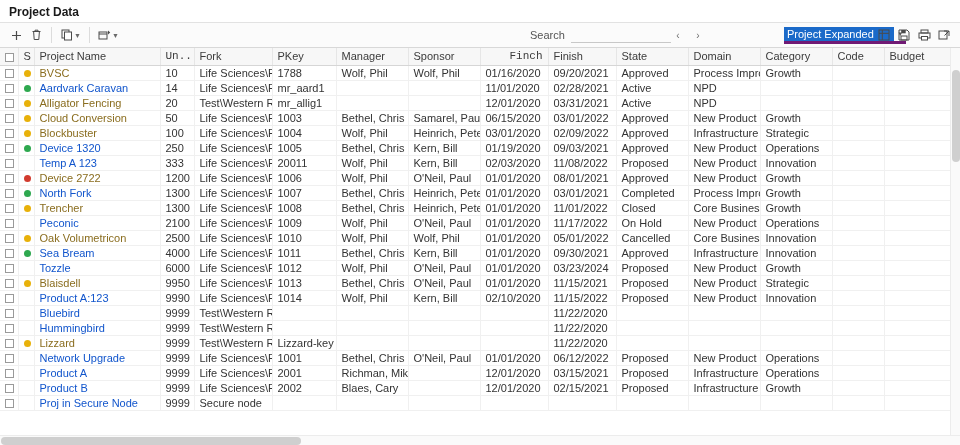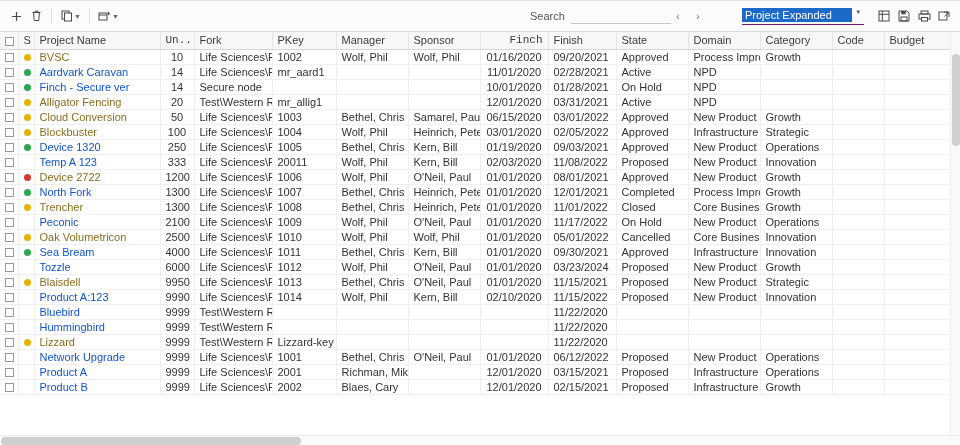--- a/index.html
+++ b/index.html
@@ -21,21 +21,21 @@
     align-items: center;
     padding: 2px 0 0 9px;
     font-size: 12px;
     font-weight: bold;
     color: #1a1a1a;
     background: #ffffff;
   }
 
   
   .toolbar {
-    height: 32px;
+    height: 26px;
     display: flex;
     align-items: center;
     border-top: 1px solid #e2e2e2;
     border-bottom: 1px solid #d8d8d8;
     background: #fbfbfb;
     padding: 0 6px;
     position: relative;
   }
   .tb-group { display: flex; align-items: center; }
   .tb-btn {
@@ -74,26 +74,26 @@
   }
   .nav-btn {
     width: 20px; height: 18px;
     display: flex; align-items: center; justify-content: center;
     color: #6f6f6f;
     font-size: 10px;
   }
 
   .combo {
     position: absolute;
-    left: 742px;
+    left: 784px;
     width: 122px;
     height: 17px;
     display: flex;
-    align-items: flex-start;
-    border-bottom: 1px solid #701a75;
+    align-items: center;
+    border-bottom: 3px solid #701a75;
     font-size: 11px;
   }
   .combo-value {
     flex: 1;
     background: #1b6ac9;
     color: #ffffff;
     padding: 1px 3px;
     white-space: nowrap;
     overflow: hidden;
   }
@@ -129,21 +129,21 @@
   table.grid th.num { text-align: right; font-family: Liberation Mono, monospace; }
   table.grid td {
     border-right: 1px solid #f0f0f0;
     border-bottom: 1px solid #f0f0f0;
     padding: 1px 5px;
     height: 14px;
     white-space: nowrap;
     overflow: hidden;
     color: #333;
   }
-  table.grid td.num { text-align: center; }
+  table.grid td.num { text-align: left; }
   tr.row { height: 14px; }
 
   .cb {
     width: 9px; height: 9px;
     border: 1px solid #9a9a9a;
     background: #fff;
     display: inline-block;
     vertical-align: middle;
   }
   .dot {
@@ -200,20 +200,23 @@
     width: 300px; height: 8px;
     background: #cfcfcf;
     border-radius: 4px;
   }
 </style>
 </head>
 <body>
 
 <div class="app">
 
+  <div class="titlebar">
+    <span>Project Data</span>
+  </div>
 
   <div class="toolbar">
     <div class="tb-group">
       <div class="tb-btn">
         <svg width="11" height="11" viewBox="0 0 11 11">
             <path d="M5.5 1v9M1 5.5h9" stroke="#4a4a4a" stroke-width="1.2" fill="none"></path>
           </svg>
       </div>
       <div class="tb-btn">
         <svg width="11" height="12" viewBox="0 0 11 12">
@@ -323,21 +326,21 @@
           <th>Budget</th>
         </tr>
       </thead>
       <tbody id="grid-body">
           <tr class="row">
             <td><span class="cb"></span></td>
             <td><span class="dot" style="background: rgb(232, 177, 10);"></span></td>
             <td><span class="link alt">BVSC</span></td>
             <td class="num">10</td>
             <td>Life Sciences\Produ...</td>
-            <td>1002</td>
+            <td>1788</td>
             <td>Wolf, Phil</td>
             <td>Wolf, Phil</td>
             <td class="num">01/16/2020</td>
             <td>09/20/2021</td>
             <td>Approved</td>
             <td>Process Improve...</td>
             <td>Growth</td>
             <td></td>
             <td></td>
           </tr>
@@ -346,37 +349,20 @@
             <td><span class="dot" style="background: rgb(46, 168, 79);"></span></td>
             <td><span class="link">Aardvark Caravan</span></td>
             <td class="num">14</td>
             <td>Life Sciences\Portf...</td>
             <td>mr_aard1</td>
             <td></td>
             <td></td>
             <td class="num">11/01/2020</td>
             <td>02/28/2021</td>
             <td>Active</td>
-            <td>NPD</td>
-            <td></td>
-            <td></td>
-            <td></td>
-          </tr>
-          <tr class="row">
-            <td><span class="cb"></span></td>
-            <td><span class="dot" style="background: rgb(46, 168, 79);"></span></td>
-            <td><span class="link">Finch - Secure ver</span></td>
-            <td class="num">14</td>
-            <td>Secure node</td>
-            <td></td>
-            <td></td>
-            <td></td>
-            <td class="num">10/01/2020</td>
-            <td>01/28/2021</td>
-            <td>On Hold</td>
             <td>NPD</td>
             <td></td>
             <td></td>
             <td></td>
           </tr>
           <tr class="row">
             <td><span class="cb"></span></td>
             <td><span class="dot" style="background: rgb(232, 177, 10);"></span></td>
             <td><span class="link alt">Alligator Fencing</span></td>
             <td class="num">20</td>
@@ -412,21 +398,21 @@
           <tr class="row">
             <td><span class="cb"></span></td>
             <td><span class="dot" style="background: rgb(232, 177, 10);"></span></td>
             <td><span class="link alt">Blockbuster</span></td>
             <td class="num">100</td>
             <td>Life Sciences\Produ...</td>
             <td>1004</td>
             <td>Wolf, Phil</td>
             <td>Heinrich, Peter</td>
             <td class="num">03/01/2020</td>
-            <td>02/05/2022</td>
+            <td>02/09/2022</td>
             <td>Approved</td>
             <td>Infrastructure</td>
             <td>Strategic</td>
             <td></td>
             <td></td>
           </tr>
           <tr class="row">
             <td><span class="cb"></span></td>
             <td><span class="dot" style="background: rgb(46, 168, 79);"></span></td>
             <td><span class="link">Device 1320</span></td>
@@ -480,21 +466,21 @@
           <tr class="row">
             <td><span class="cb"></span></td>
             <td><span class="dot" style="background: rgb(46, 168, 79);"></span></td>
             <td><span class="link">North Fork</span></td>
             <td class="num">1300</td>
             <td>Life Sciences\Produ...</td>
             <td>1007</td>
             <td>Bethel, Chris</td>
             <td>Heinrich, Peter</td>
             <td class="num">01/01/2020</td>
-            <td>12/01/2021</td>
+            <td>03/01/2021</td>
             <td>Completed</td>
             <td>Process Improve...</td>
             <td>Growth</td>
             <td></td>
             <td></td>
           </tr>
           <tr class="row">
             <td><span class="cb"></span></td>
             <td><span class="dot" style="background: rgb(232, 177, 10);"></span></td>
             <td><span class="link alt">Trencher</span></td>
@@ -708,20 +694,37 @@
             <td>Blaes, Cary</td>
             <td></td>
             <td class="num">12/01/2020</td>
             <td>02/15/2021</td>
             <td>Proposed</td>
             <td>Infrastructure</td>
             <td>Growth</td>
             <td></td>
             <td></td>
           </tr>
+          <tr class="row">
+            <td><span class="cb"></span></td>
+            <td></td>
+            <td><span class="link">Proj in Secure Node</span></td>
+            <td class="num">9999</td>
+            <td>Secure node</td>
+            <td></td>
+            <td></td>
+            <td></td>
+            <td class="num"></td>
+            <td></td>
+            <td></td>
+            <td></td>
+            <td></td>
+            <td></td>
+            <td></td>
+          </tr>
         </tbody>
     </table>
 
     <div class="vscroll">
       <div class="vthumb"></div>
     </div>
   </div>
 
   <div class="hscroll">
     <div class="hthumb"></div>

